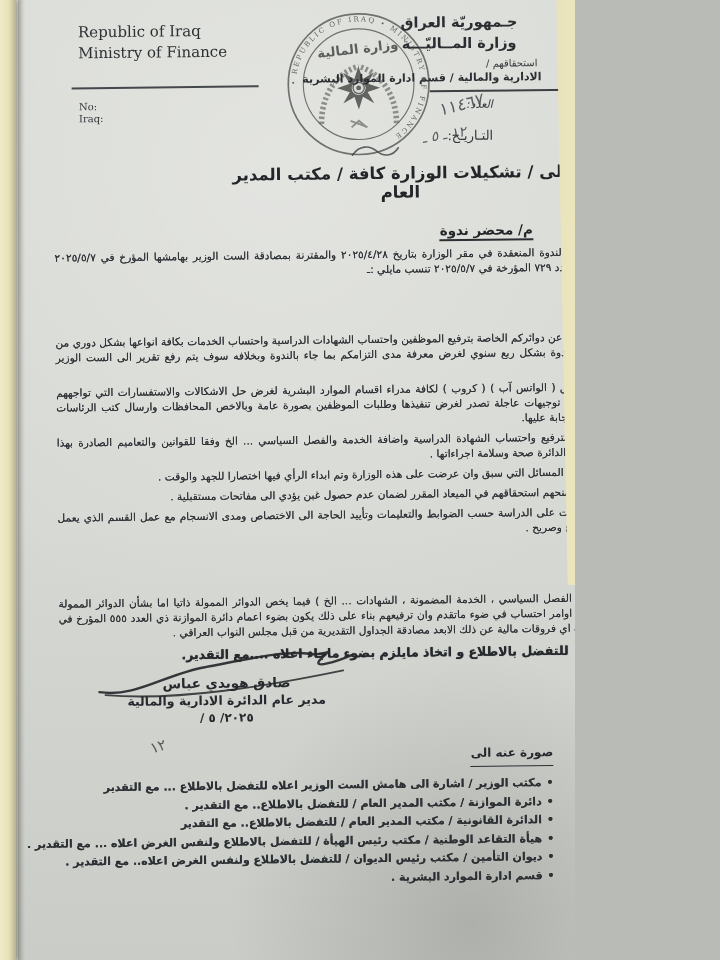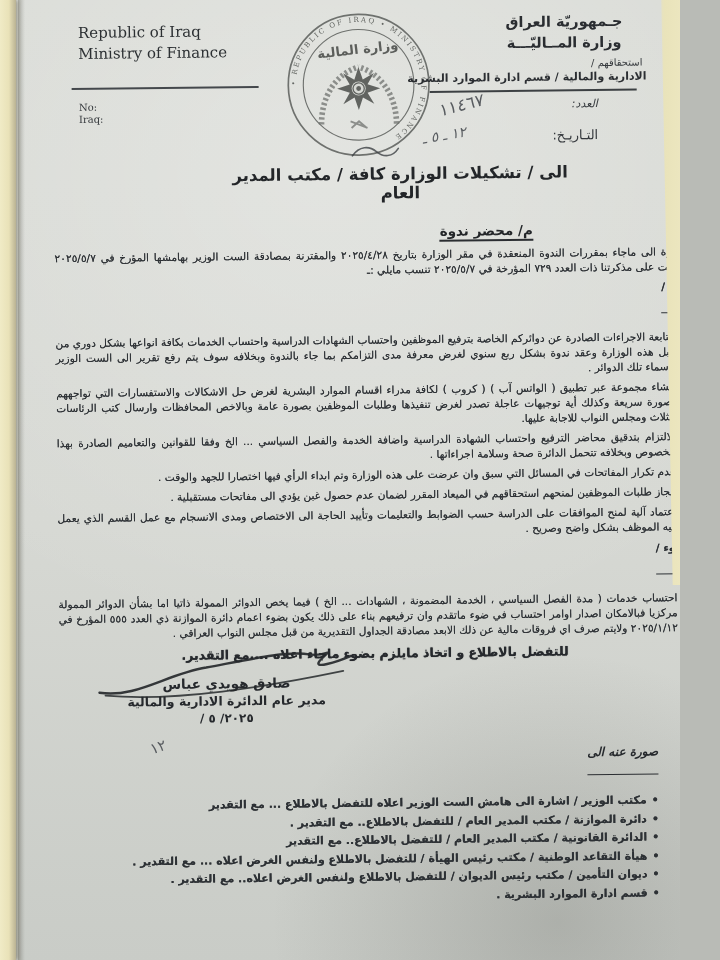--- a/index.html
+++ b/index.html
@@ -1,16 +1,16 @@
 <!DOCTYPE html>
 <html lang="ar"><head>
 <meta charset="utf-8">
 <style>
   html,body{margin:0;padding:0;background:#b9bbb6;}
-  #page{position:relative;width:680px;height:960px;overflow:hidden;
+  #page{position:relative;width:575px;height:960px;overflow:hidden;
     font-family:"DejaVu Sans",sans-serif;
     background:
       radial-gradient(130% 80% at 48% 18%, rgba(255,255,255,.28), rgba(255,255,255,0) 62%),
       radial-gradient(60% 40% at 82% 96%, rgba(70,72,66,.22), rgba(70,72,66,0) 70%),
       linear-gradient(180deg,#d9dbd6 0%,#d6d8d3 55%,#c9ccc7 100%);}
   .edge-left{position:absolute;left:0;top:0;width:16px;height:100%;z-index:3;
     background:linear-gradient(90deg,#f0ebc6 0%,#e9e2b8 55%,#b9b293 100%);
     box-shadow:2px 0 4px rgba(80,76,52,.45);}
   .paper-seam{position:absolute;left:18px;top:0;width:7px;height:100%;z-index:2;
     background:linear-gradient(90deg,rgba(60,60,48,.28),rgba(60,60,48,0));}
@@ -62,21 +62,21 @@
 
   .sig-block{position:absolute;left:88px;top:640px;width:270px;text-align:center;direction:rtl;}
   .sig-svg{position:absolute;left:0;top:0;}
   .sig-name{margin-top:34px;font-size:13.5px;font-weight:bold;color:#26292d;}
   .sig-title{font-size:12.5px;font-weight:bold;color:#26292d;margin-top:2px;}
   .sig-date{font-size:12px;font-weight:bold;color:#26292d;margin-top:3px;letter-spacing:1px;}
   .hand-day{position:absolute;left:58px;top:96px;font-size:15px;transform:rotate(-18deg);}
 
   .cc-block{position:absolute;right:26px;top:744px;width:580px;direction:rtl;text-align:right;}
   .cc-heading{display:inline-block;font-size:12px;font-weight:bold;color:#26292d;
-    border-bottom:1.5px solid #2b2e32;margin-bottom:19px;padding-bottom:15px;font-style:italic;}
+    border-bottom:1.5px solid #2b2e32;margin-bottom:10px;padding-bottom:6px;}
   ul.cc{margin:0;padding:0;list-style:none;}
   ul.cc li{position:relative;margin:0 0 5.5px;padding-right:12px;font-size:11px;
     font-weight:bold;color:#2d3135;text-shadow:0 0 .4px rgba(40,44,48,.8);}
   ul.cc li::before{content:"•";position:absolute;right:0;top:0;}
 </style>
 </head>
 <body>
 
 <div id="page">
   <div class="edge-left"></div>

